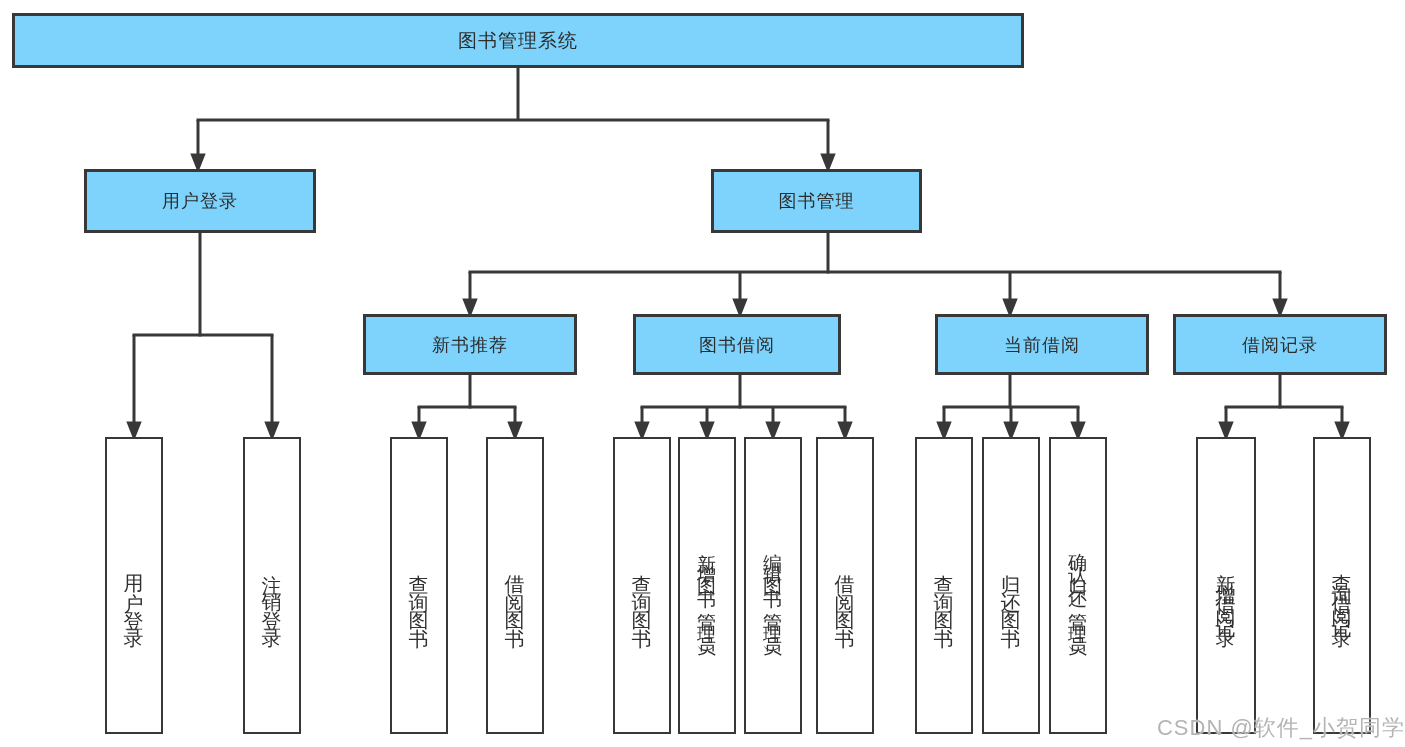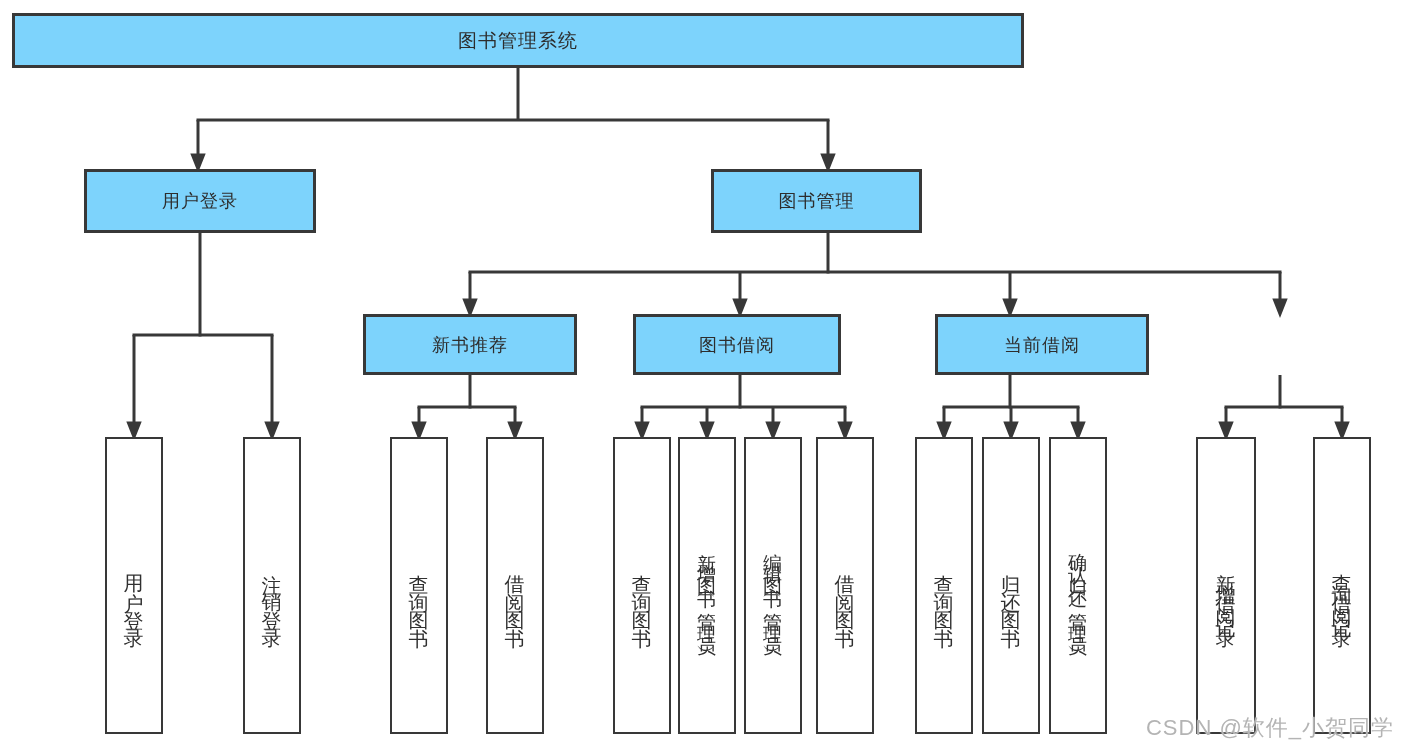--- a/index.html
+++ b/index.html
@@ -35,21 +35,21 @@
   .leaf span {
     writing-mode: vertical-rl; text-orientation: mixed;
     font-size: 20px; color: #303030; line-height: 1;
   }
   .ls4 { letter-spacing: 18px; margin-bottom: -18px; }
   .ls6 { letter-spacing: 11px; margin-bottom: -11px; }
   .ls9 { letter-spacing: 12px; margin-bottom: -12px; font-size: 19px !important; }
 
   .watermark {
     position: absolute; z-index: 2;
-    right: 11px; bottom: 4px;
+    right: 0; bottom: 4px;
     font-size: 22px; color: #b4b4b4;
     letter-spacing: 1px;
     text-shadow: 0 0 2px #ffffff;
   }
 </style>
 </head>
 <body>
 
 <div id="canvas">
 
@@ -128,20 +128,23 @@
 
   <div class="box hbox l3" style="left:363px; top:314px; width:214px;">
     <span>新书推荐</span>
   </div>
   <div class="box hbox l3" style="left:633px; top:314px; width:208px;">
     <span>图书借阅</span>
   </div>
   <div class="box hbox l3" style="left:903px; top:314px; width:214px;margin-left:32px;">
     <span>当前借阅</span>
   </div>
+  <div class="box hbox l3" style="left:1173px; top:314px; width:214px;">
+    <span>借阅记录</span>
+  </div>
 
   <div class="leaf" style="left:105px;">
     <span class="ls4">用户登录</span>
   </div>
   <div class="leaf" style="left:243px;">
     <span class="ls4">注销登录</span>
   </div>
 
   <div class="leaf" style="left:390px;">
     <span class="ls4">查询图书</span>

